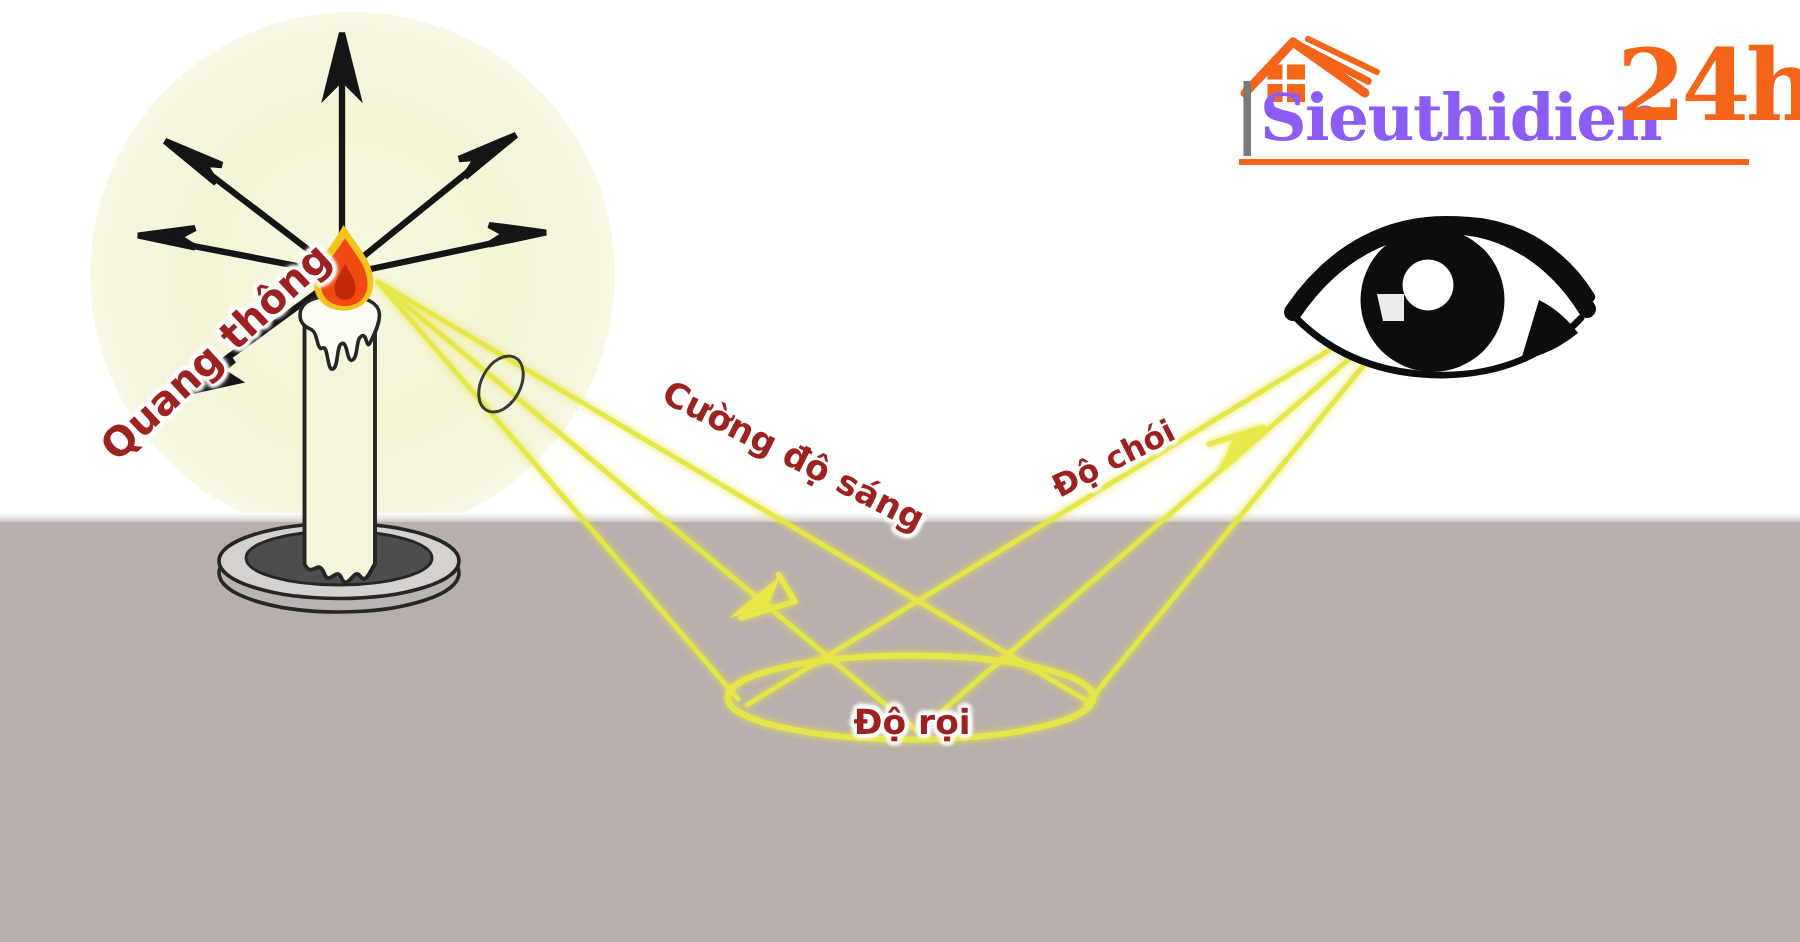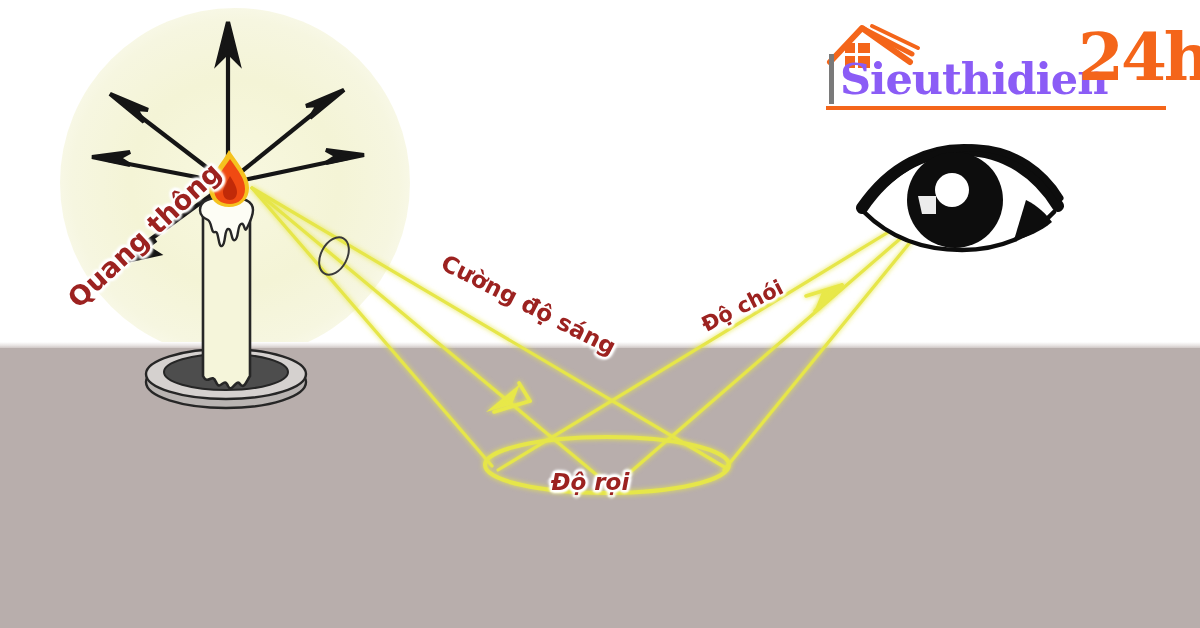--- a/index.html
+++ b/index.html
@@ -83,23 +83,22 @@
     transform: rotate(27deg);
     transform-origin: 0% 50%;
   }
   #label-do-choi {
     left: 703px; top: 314px;
     font-size: 21px;
     transform: rotate(-27deg);
     transform-origin: 0% 50%;
   }
   #label-do-roi {
-    left: 551px; top: 469px;
+    left: 569px; top: 469px;
     font-size: 23px;
-    font-style: italic;
   }
 
   
   #logo {
     position: absolute;
     left: 800px;
     top: 10px;
     width: 380px;
     height: 108px;
   }

